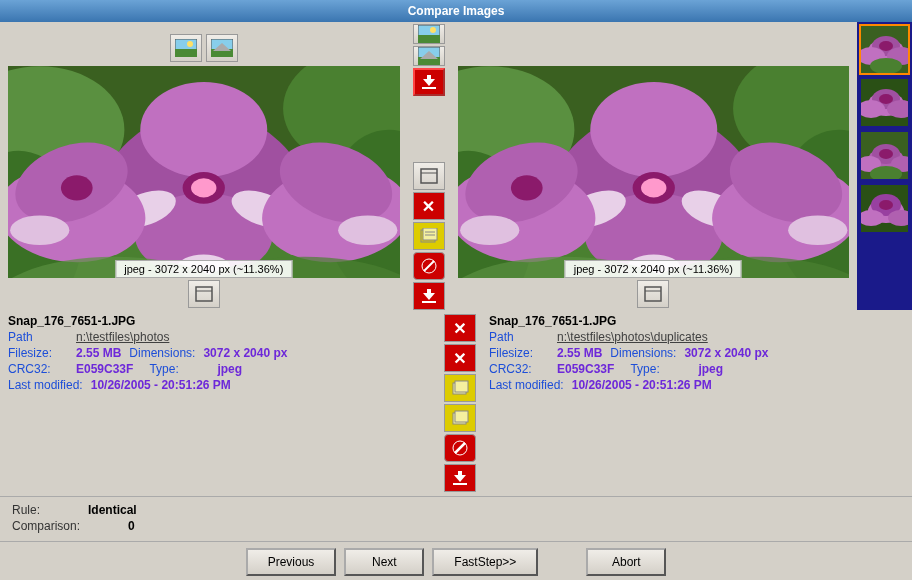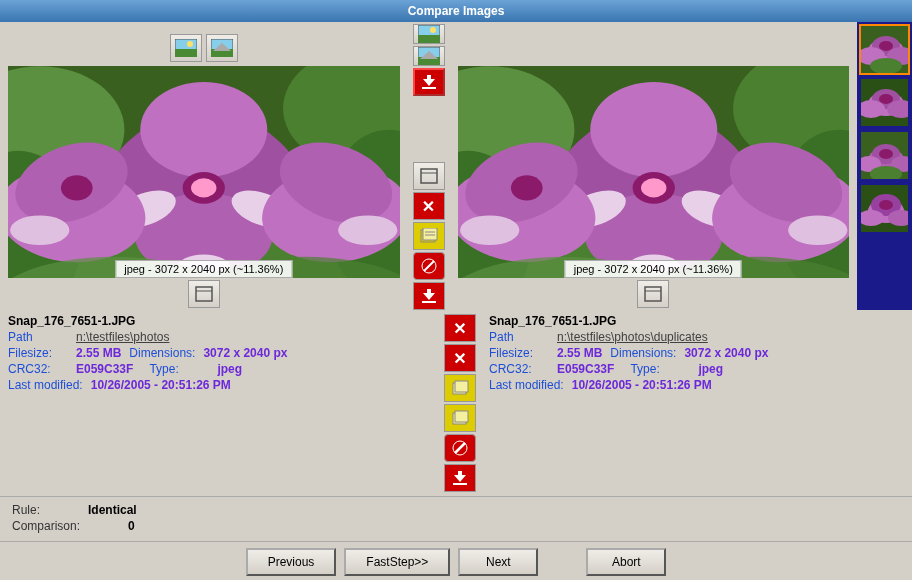--- a/index.html
+++ b/index.html
@@ -542,17 +542,17 @@
       <span class="rule-value">Identical</span>
     </div>
     <div class="rule-row">
       <span class="rule-label">Comparison:</span>
       <span class="rule-value">0</span>
     </div>
   </div>
 
   <div class="action-buttons">
     <button class="action-btn">Previous</button>
+    <button class="action-btn">Next</button>
     <button class="action-btn">FastStep&gt;&gt;</button>
-    <button class="action-btn">Next</button>
     <button class="action-btn" style="margin-left:40px;text-align:center;">Abort</button>
   </div>
 </div>
 
 </body></html>

